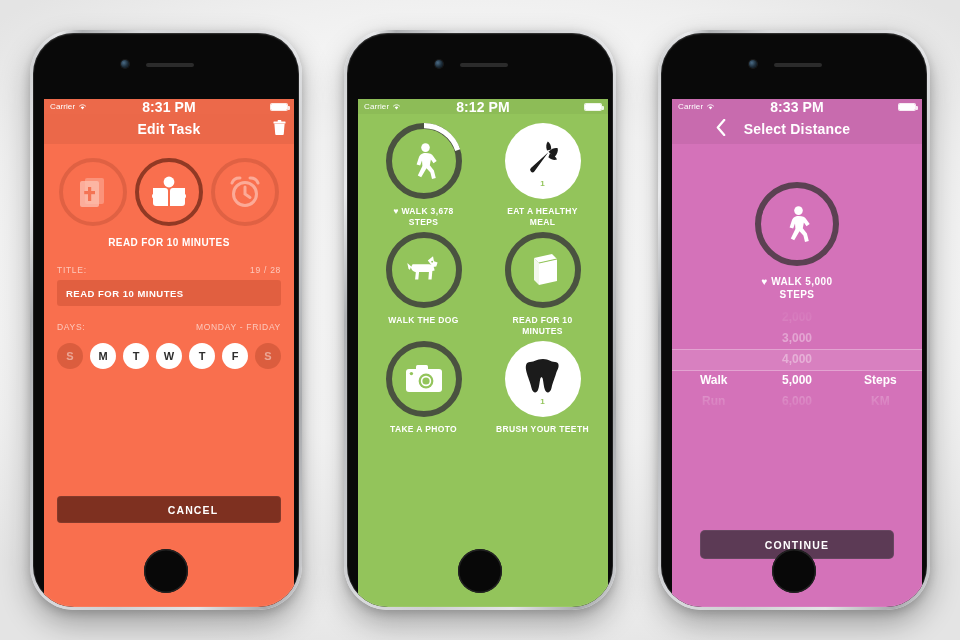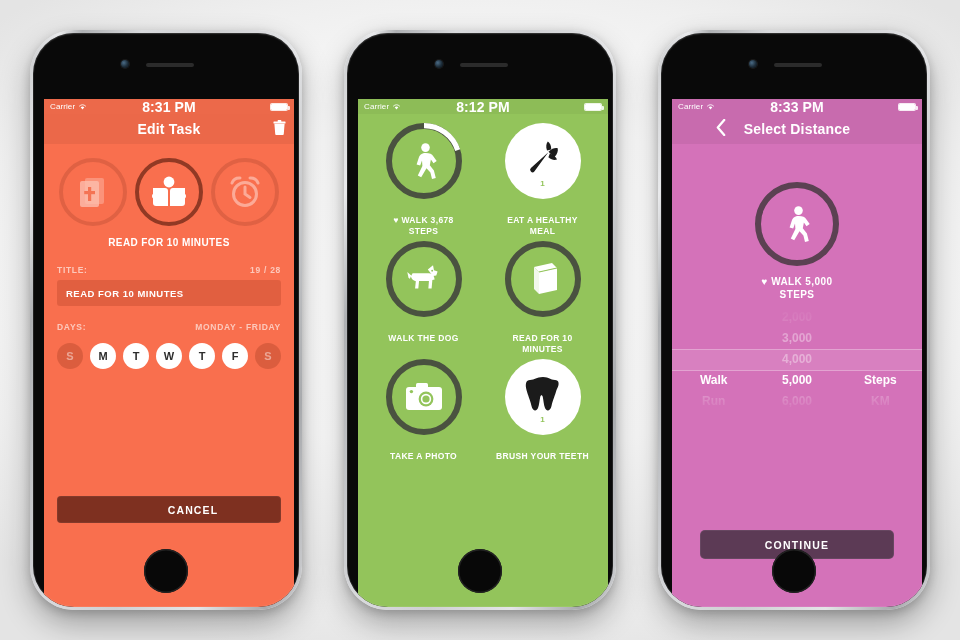--- a/index.html
+++ b/index.html
@@ -142,21 +142,21 @@
   .task-caption {
     text-align:center; color:#fff;
     font-size: 10px; font-weight:bold;
     line-height: 13px; letter-spacing:.4px;
     margin-top: 10px;
   }
 
   .field-block { padding: 0 13px; margin-top: 16px; }
   .field-head {
     display:flex; justify-content:space-between; align-items:flex-end;
-    font-size: 8.5px; font-weight:bold; letter-spacing:.7px;
+    font-size: 8.5px; font-weight:normal; letter-spacing:.7px;
     color: rgba(255,255,255,.62);
     margin-bottom: 5px;
   }
   .text-input {
     height: 26px; border-radius: 3px;
     background: rgba(140,42,20,0.22);
     display:flex; align-items:center;
     padding: 0 9px;
     color:#fff; font-size:9.5px; font-weight:bold; letter-spacing:.5px;
   }
@@ -198,21 +198,21 @@
   }
   .tile { display:flex; flex-direction:column; align-items:center; }
   .tile-circle {
     width: 76px; height: 76px; border-radius:50%;
     display:flex; align-items:center; justify-content:center;
     position:relative;
   }
   .tile-circle.ring  { border: 6px solid #4a5240; }
   .tile-circle.solid { background:#fff; }
   .tile-label {
-    margin-top: 16px; text-align:center;
+    margin-top: 7px; text-align:center;
     color:#fff; font-size: 8.5px; font-weight:bold;
     line-height: 11px; letter-spacing:.35px;
   }
   .ring-progress { position:absolute; inset:-6px; }
   .badge-num {
     position:absolute; bottom: 11px; left:0; right:0;
     text-align:center; font-size: 8px; font-weight:bold;
     color: #93c45b;
   }
 

